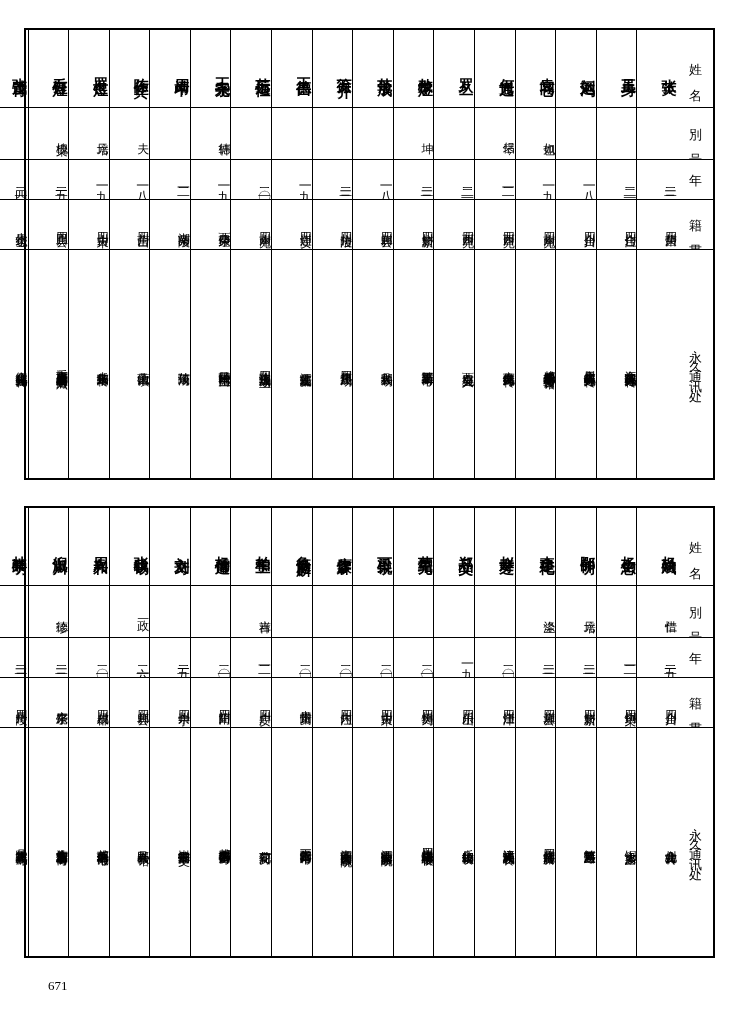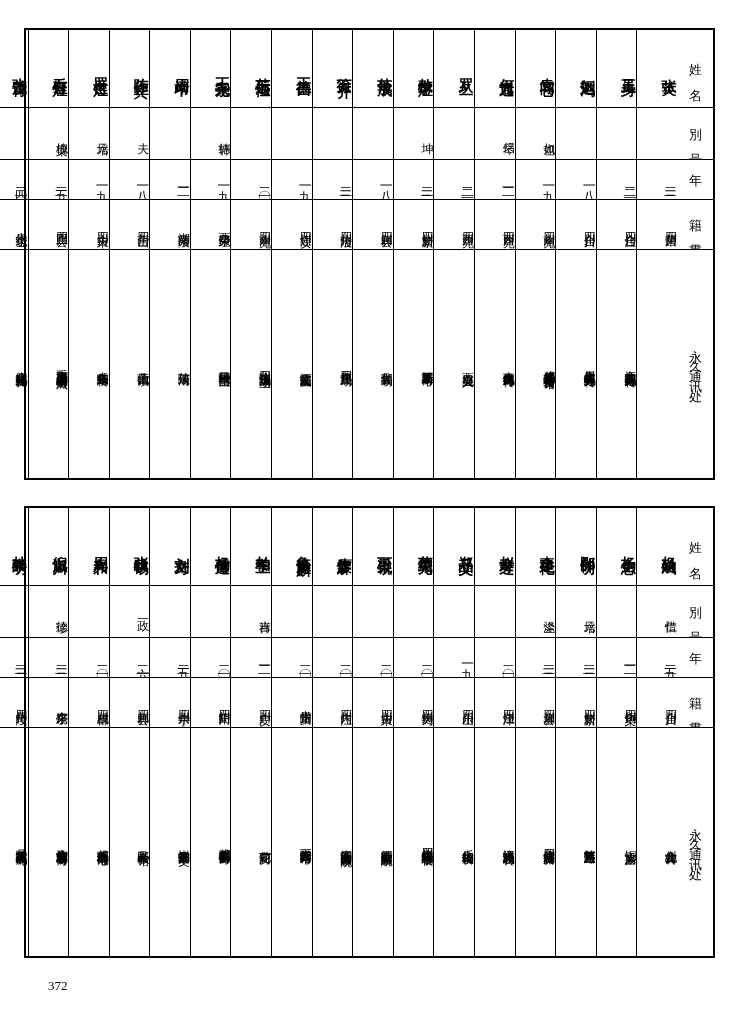--- a/index.html
+++ b/index.html
@@ -339,15 +339,15 @@
       </div>
       <div class="col data-col">
         <div class="cell r-name">林崇明</div>
         <div class="cell r-alias empty"></div>
         <div class="cell r-age">二三</div>
         <div class="cell r-origin">四川丹陵</div>
         <div class="cell r-addr">丹陵北街川署燕栈三号</div>
       </div>
     </div>
 
-  <div class="page-number">372</div>
+  <div class="page-number">671</div>
 
 </div>
 
 </body></html>

